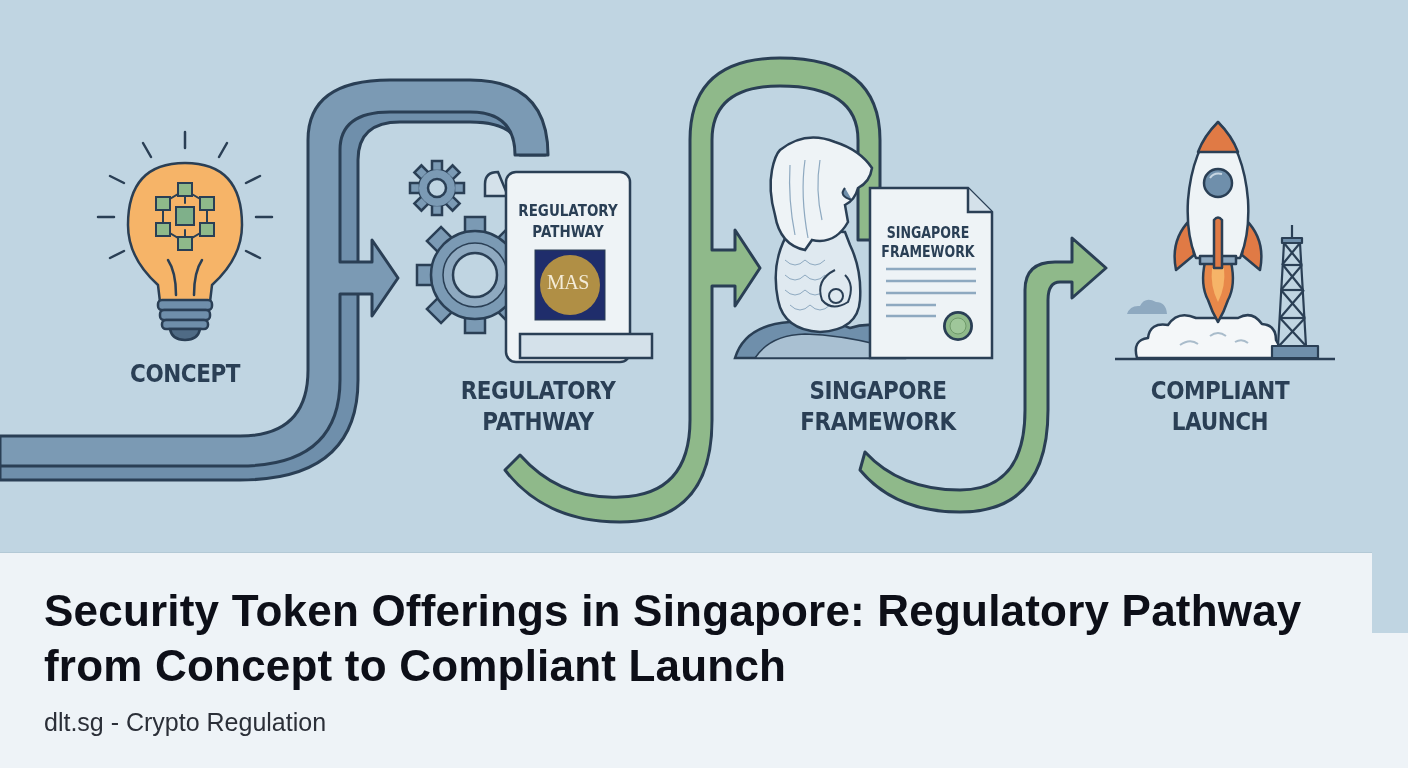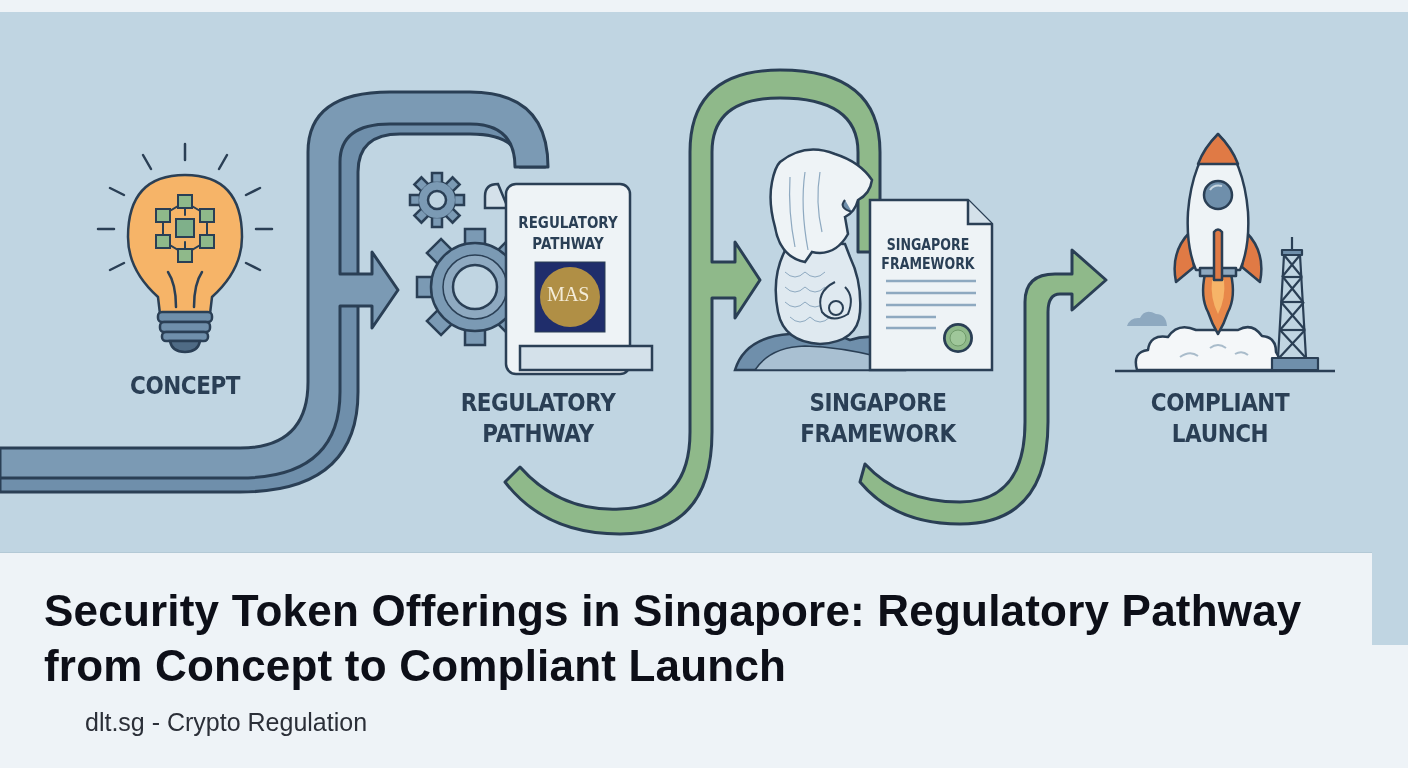--- a/index.html
+++ b/index.html
@@ -1,20 +1,20 @@
 <!DOCTYPE html>
 <html><head>
   <meta charset="utf-8">
   <style>
     * { margin: 0; padding: 0; box-sizing: border-box; }
     html, body { width: 1408px; height: 768px; overflow: hidden; background: #eef3f7; }
     body { position: relative; font-family: "Liberation Sans", "DejaVu Sans", sans-serif; }
 
     .hero {
-      position: absolute; left: 0; top: 12px; width: 1408px; height: 633px;
+      position: absolute; left: 0; top: 0; width: 1408px; height: 633px;
       background: #c0d5e2;
     }
     .hero svg.art { position: absolute; left: 0; top: 0; }
 
     .stage-label {
       position: absolute;
       font-family: "DejaVu Sans", sans-serif;
       font-weight: bold;
       color: #2a3f55;
       text-align: center;
@@ -61,21 +61,20 @@
       font-size: 44px;
       line-height: 55px;
       color: #0d0f18;
       letter-spacing: 0.2px;
     }
     .subtitle {
       position: absolute; left: 44px; top: 155px;
       font-family: "Liberation Sans", sans-serif;
       font-size: 25px;
       color: #2b2f38;
-      margin-left: 41px;
     }
   </style>
 </head>
 <body>
 
 <div class="hero">
   <svg class="art" width="1408" height="552" viewBox="0 0 1408 552">
 
     <g stroke="#2a3f55" stroke-width="3" stroke-linejoin="round">
 

